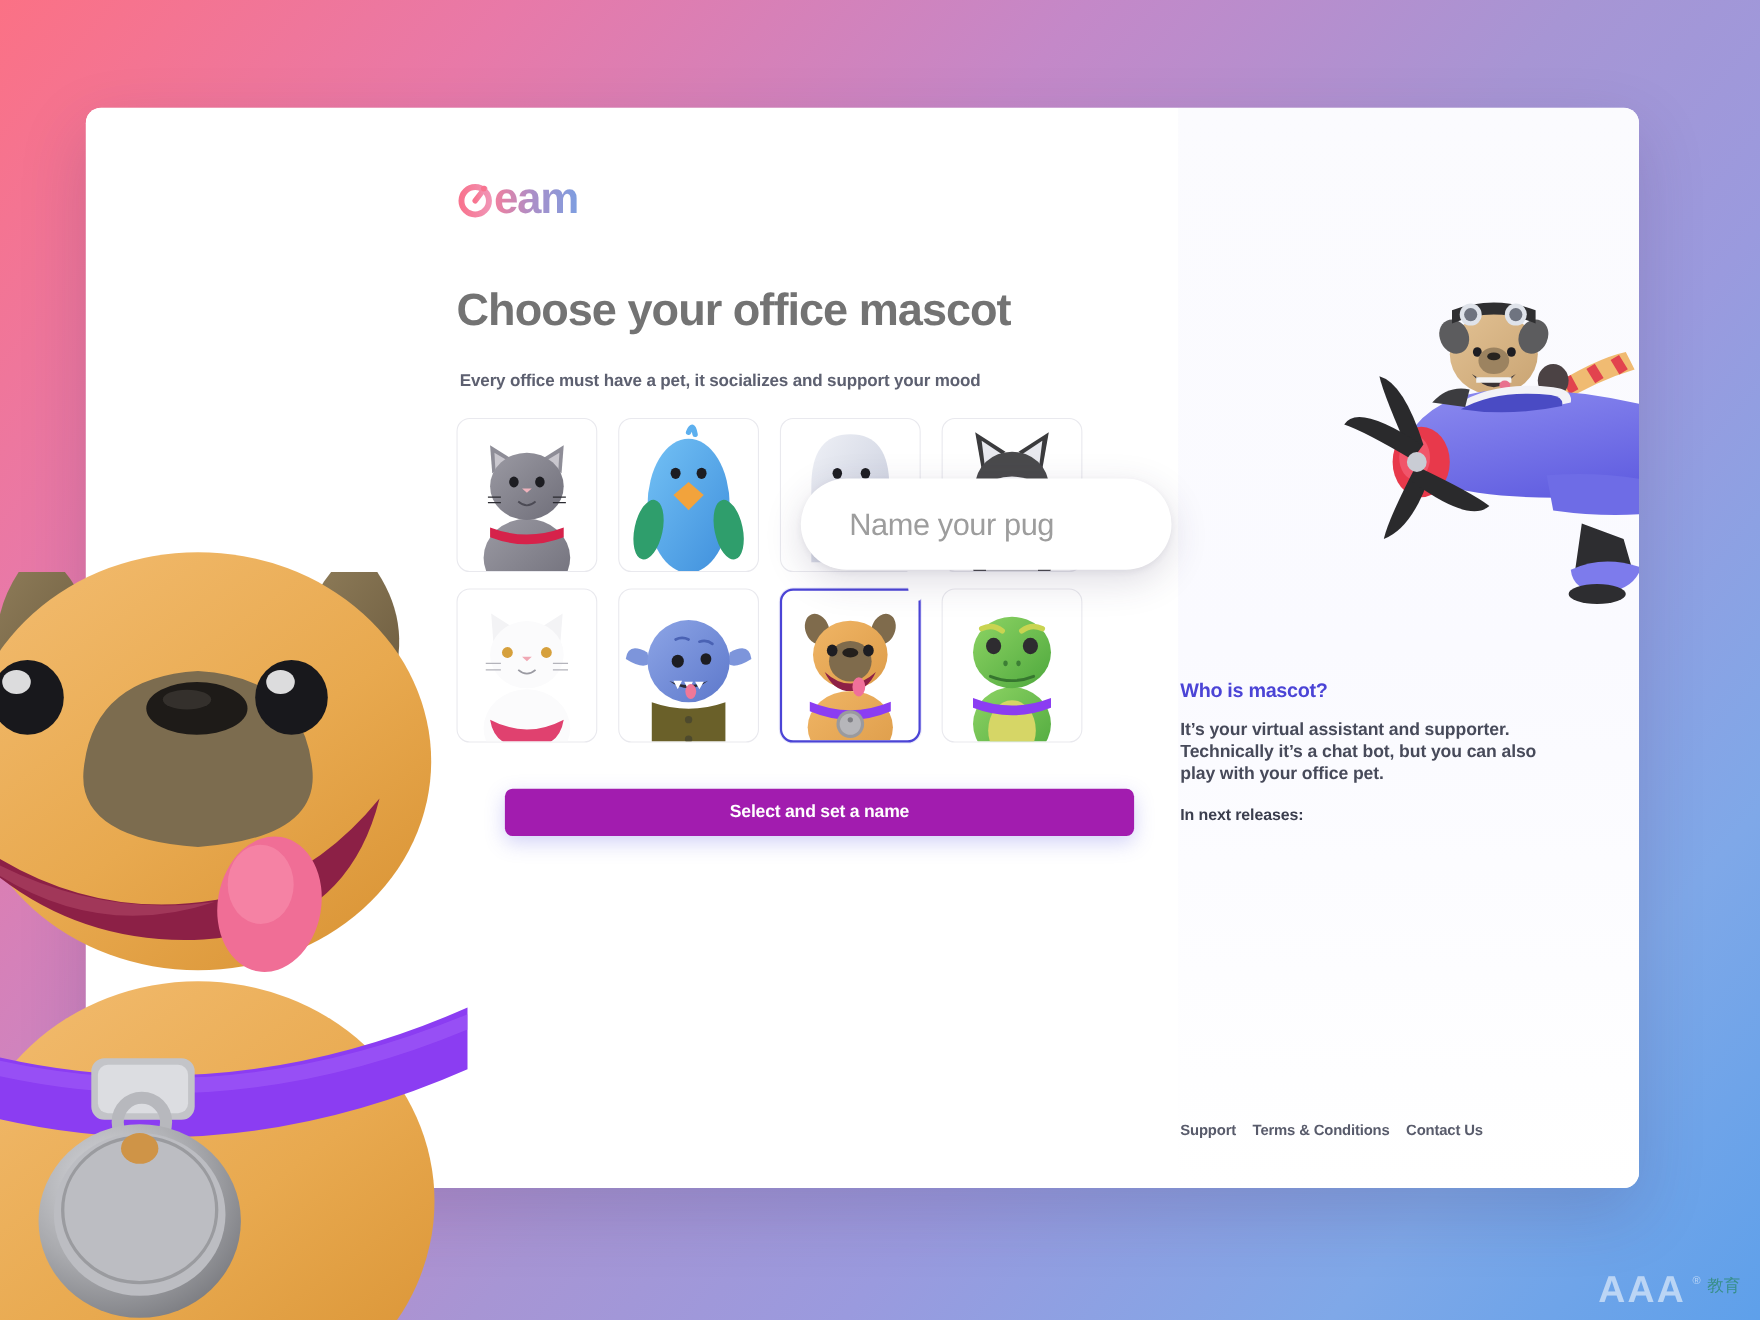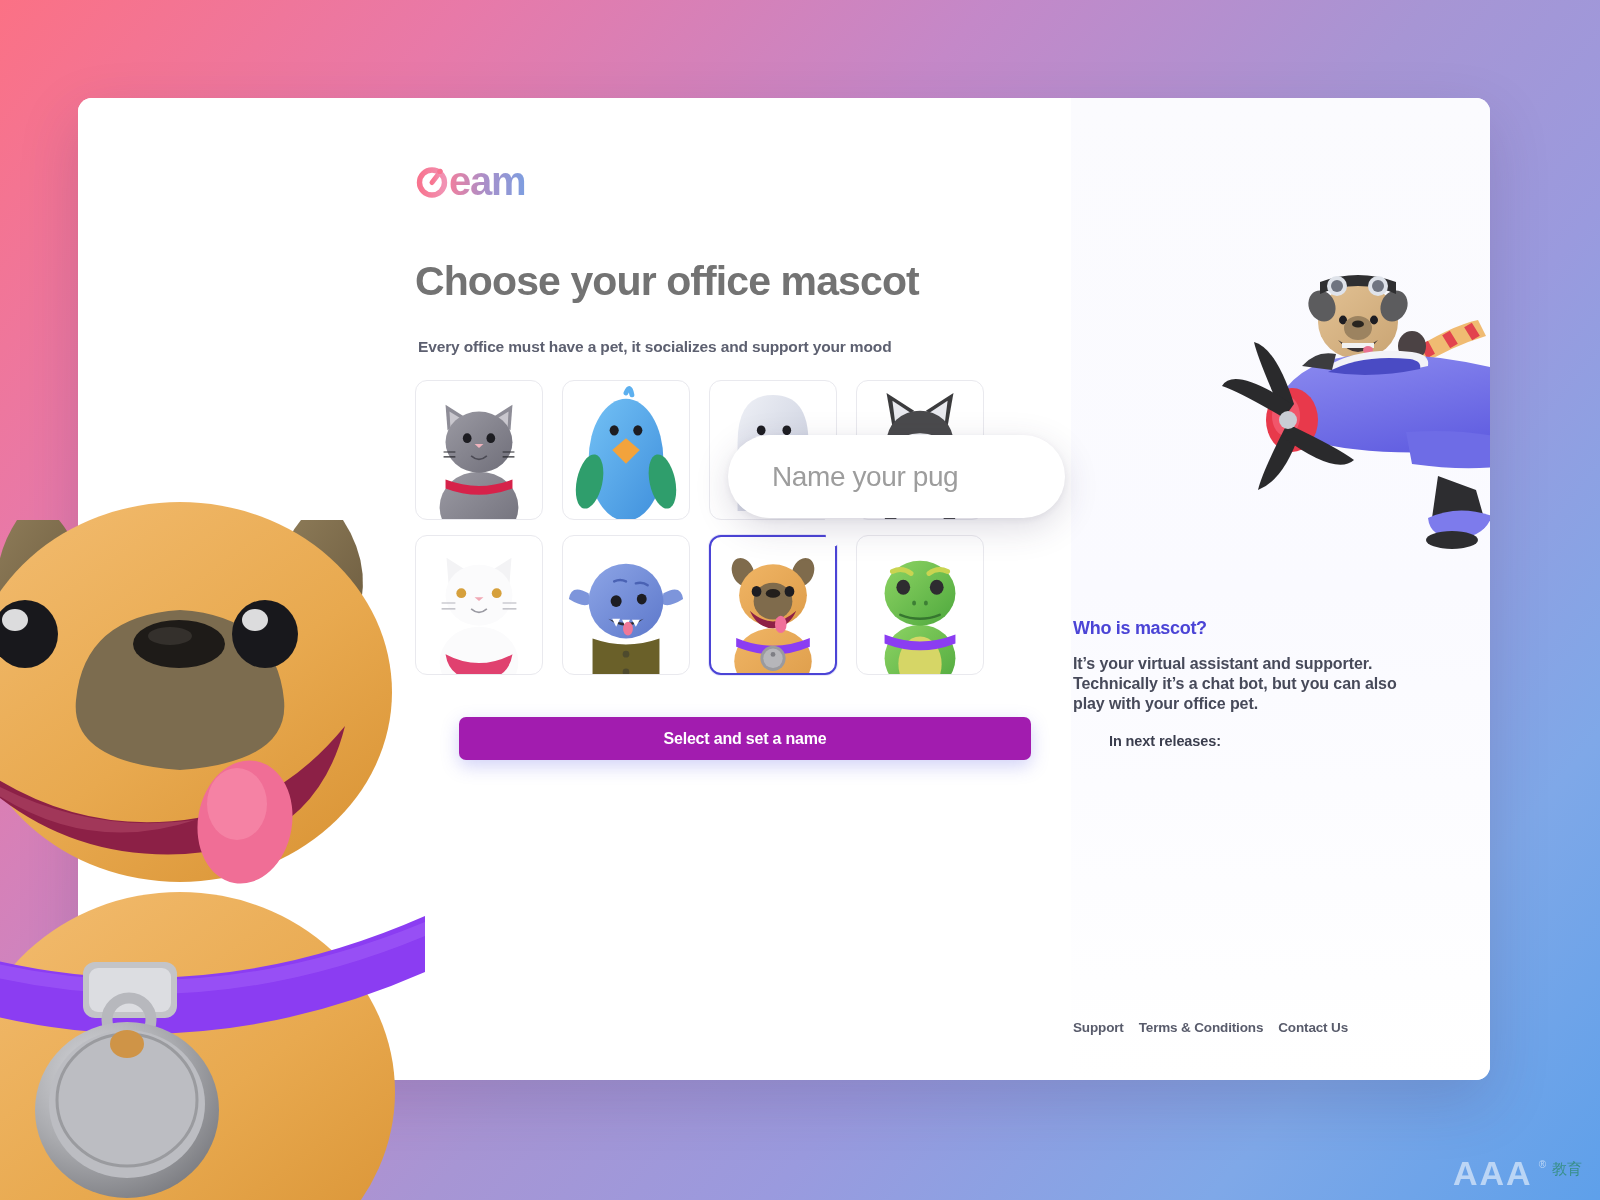--- a/index.html
+++ b/index.html
@@ -187,21 +187,21 @@
   .info-block { position: absolute; left: 2px; top: 520px; width: 330px; }
   .info-title {
     font-size: 18px; font-weight: 700; color: #4b44d6;
     letter-spacing: -0.3px; margin-bottom: 15px;
   }
   .info-body {
     font-size: 16px; font-weight: 600; color: #474a5a;
     line-height: 1.26; letter-spacing: -0.1px;
   }
   .info-gap { height: 19px; }
-  .info-strong { font-size: 14.5px; font-weight: 700; color: #3b3e4e; letter-spacing: -0.1px; margin-left: 36px; }
+  .info-strong { font-size: 14.5px; font-weight: 700; color: #3b3e4e; letter-spacing: -0.1px; }
 
   .footer-links {
     position: absolute; left: 2px; top: 922px;
     display: flex; gap: 15px; justify-content: space-between;
   }
   .footer-links a {
     font-size: 13.5px; font-weight: 600; color: #585b6b;
     text-decoration: none; letter-spacing: -0.15px;
   }
 

